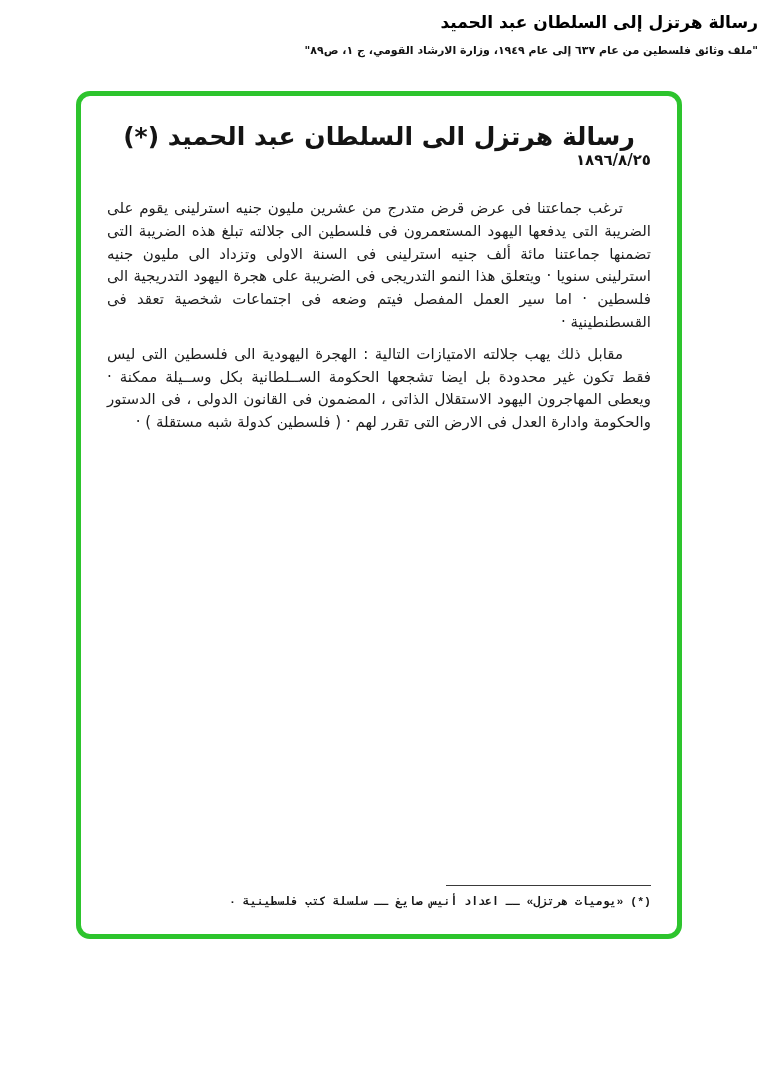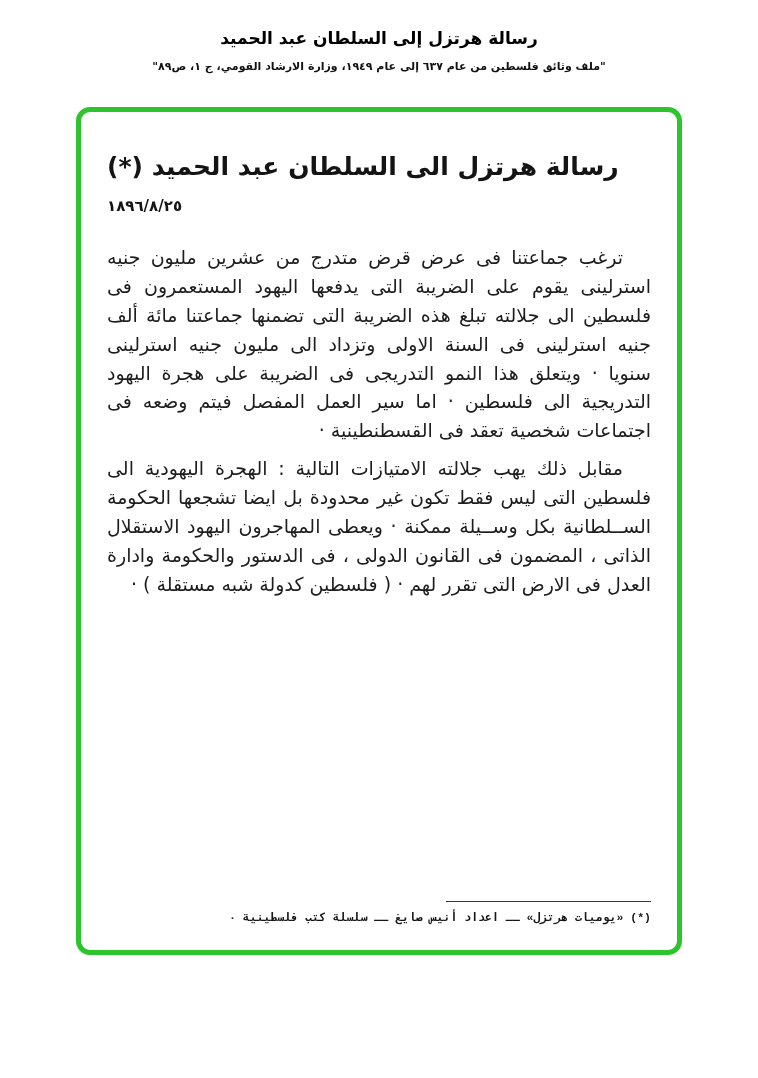--- a/index.html
+++ b/index.html
@@ -11,22 +11,21 @@
     color: #1c1c1c;
     overflow: hidden;
   }
   .page {
     width: 758px;
     height: 1078px;
     position: relative;
     direction: rtl;
   }
   .header {
-    text-align: center;
-    padding-top: 28px;
+    padding-top: 12px;
   }
   .header-title {
     font-size: 17px;
     font-weight: bold;
     color: #000;
   }
   .header-source {
     font-size: 11px;
     font-weight: bold;
     margin-top: 12px;
@@ -39,36 +38,34 @@
     border: 5px solid #2dc42d;
     border-radius: 14px;
     background: #ffffff;
     padding: 26px 26px 22px 26px;
     display: flex;
     flex-direction: column;
   }
   .doc-title {
     font-size: 25px;
     font-weight: bold;
-    text-align: left;
-    margin-top: 14px;
+    text-align: center;
     color: #141414;
     letter-spacing: 0.5px;
   }
   .doc-date {
     font-size: 15px;
     font-weight: bold;
-    text-align: left;
-    margin-top: 16px;
+    text-align: right;
     letter-spacing: 1.5px;
     color: #141414;
   }
   .doc-body {
     margin-top: 28px;
-    font-size: 19px;
+    font-size: 15px;
     line-height: 1.52;
     text-align: justify;
     color: #1d1d1d;
   }
   .para {
     text-indent: 28px;
     margin-bottom: 9px;
   }
   .footnote-area {
     margin-top: auto;

